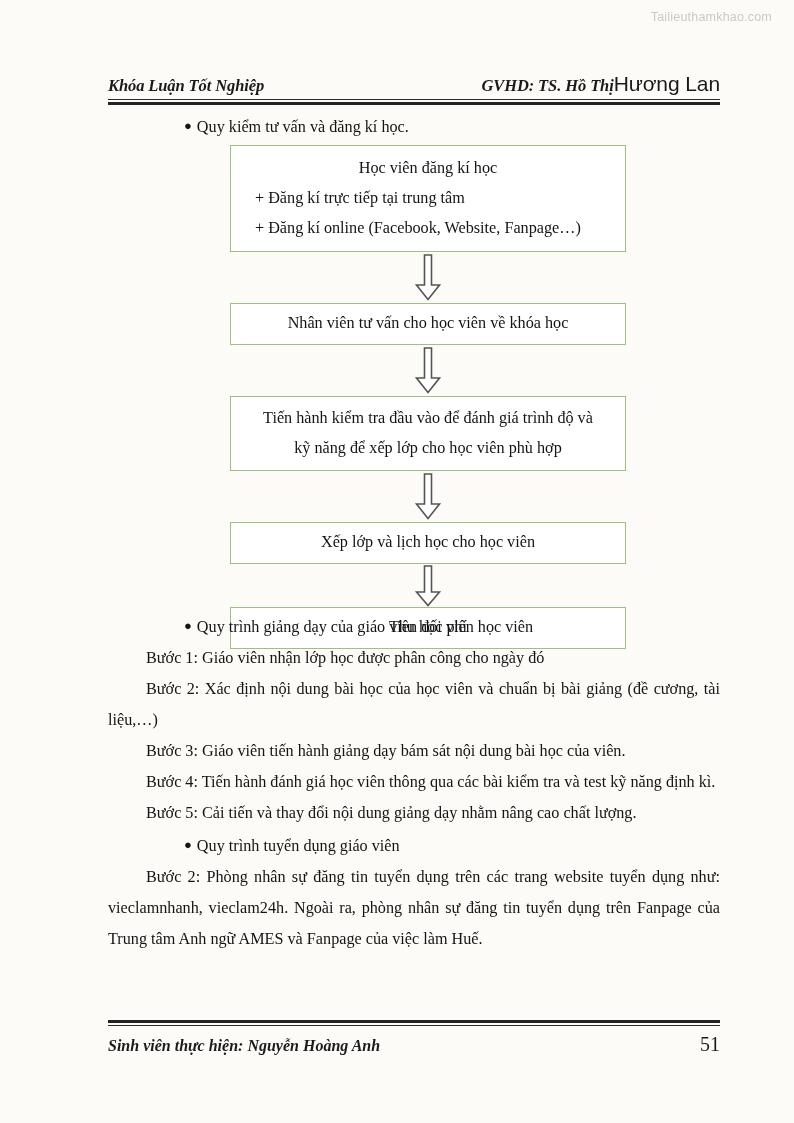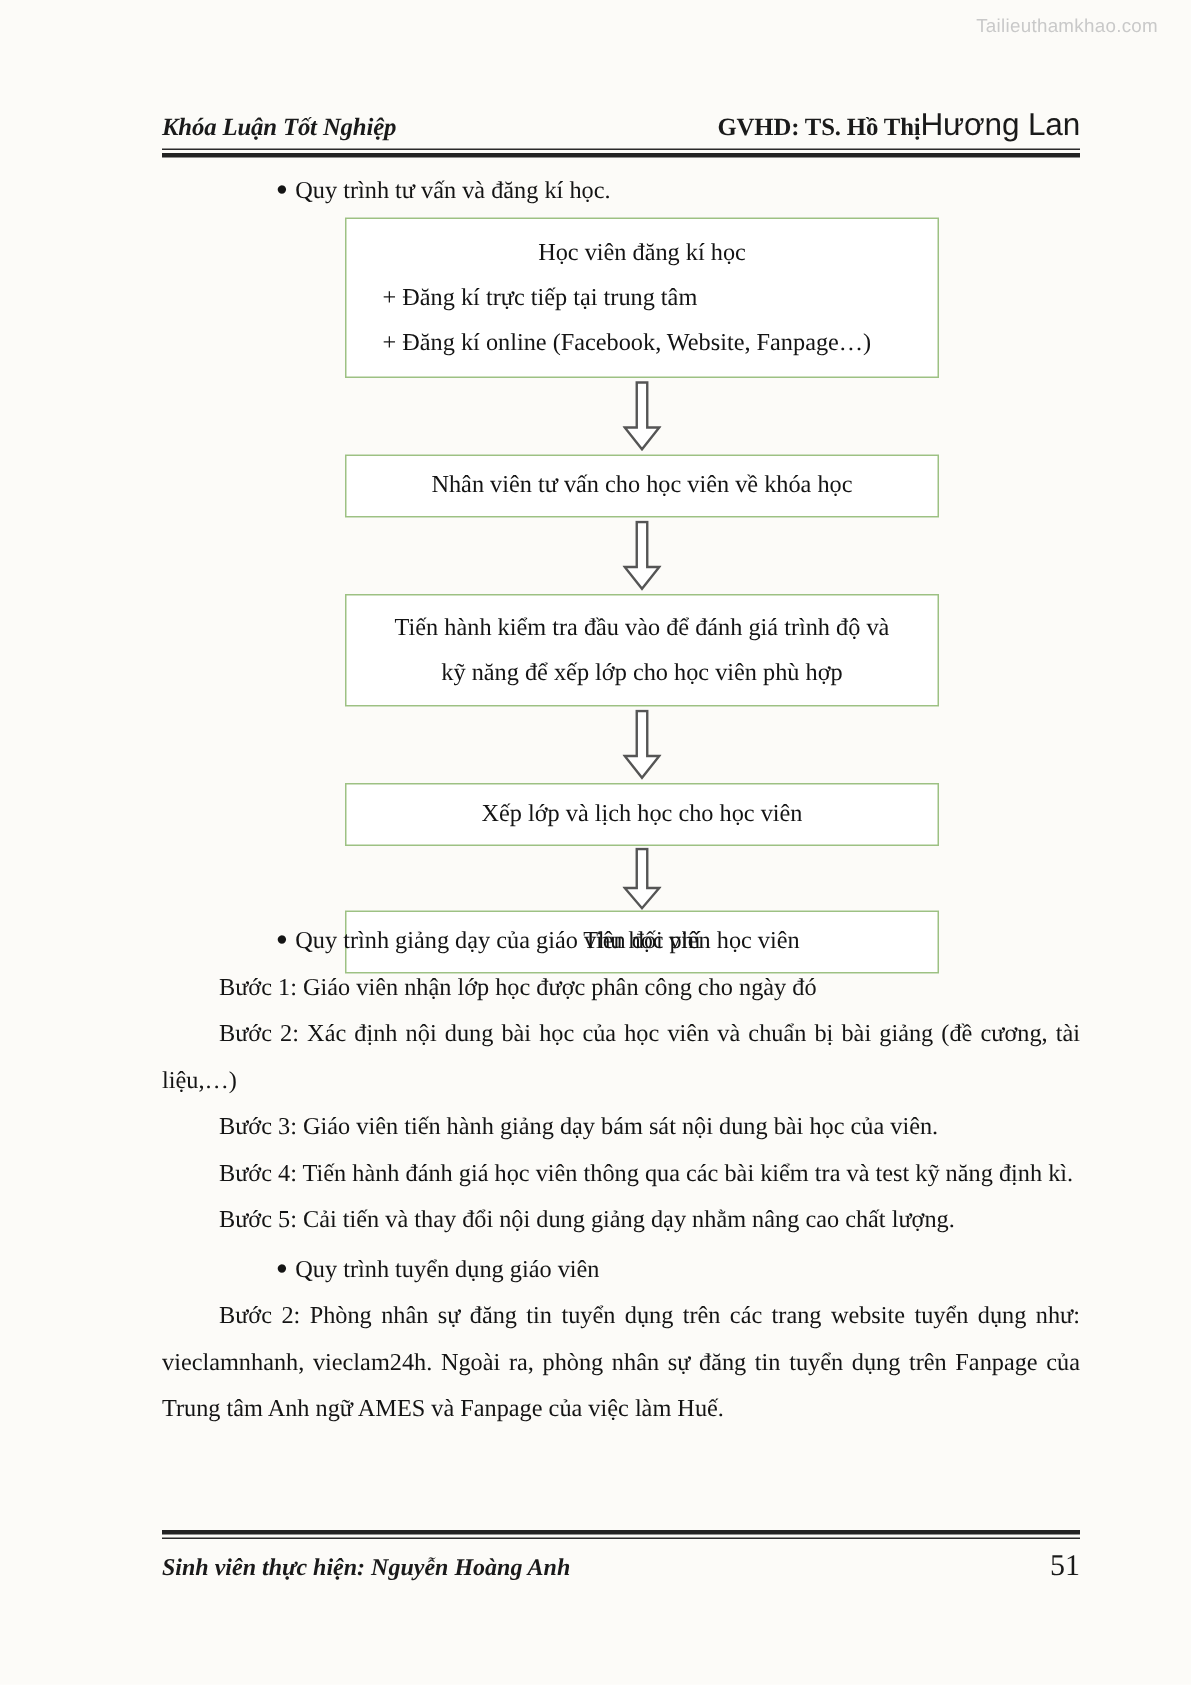--- a/index.html
+++ b/index.html
@@ -55,20 +55,21 @@
     font-style: italic;
     font-size: 16.5px;
     letter-spacing: -0.1px;
   }
   .hdr-right {
     font-size: 16.5px;
     letter-spacing: -0.1px;
   }
   .hdr-right .hdr-bi {
     font-weight: bold;
+    font-style: italic;
   }
   .hdr-right .hdr-sans {
     font-family: "Liberation Sans", "DejaVu Sans", sans-serif;
     font-weight: normal;
     font-style: normal;
     font-size: 21px;
   }
   .rule-thin {
     margin-top: 3px;
     border-top: 1px solid #2a2a2a;
@@ -174,21 +175,21 @@
       <span class="hdr-left">Khóa Luận Tốt Nghiệp</span>
       <span class="hdr-right">
         <span class="hdr-bi">GVHD: TS. Hồ Thị</span><span class="hdr-sans">Hương Lan</span>
       </span>
     </div>
     <div class="rule-thin"></div>
     <div class="rule-thick"></div>
   </div>
 
   <div class="content" style="top:110px;">
-    <p class="para bullet-line nojust"><span class="bullet-dot">●</span><span>Quy trình tư vấn và đăng kí học.</span></p>
+    <p class="para bullet-line nojust"><span class="bullet-dot">●</span><span>Quy kiểm tư vấn và đăng kí học.</span></p>
   </div>
 
   <div class="flow">
 
     <div class="node">
       <div class="ln center">Học viên đăng kí học</div>
       <div class="ln left">+ Đăng kí trực tiếp tại trung tâm</div>
       <div class="ln left">+ Đăng kí online (Facebook, Website, Fanpage…)</div>
     </div>
 

